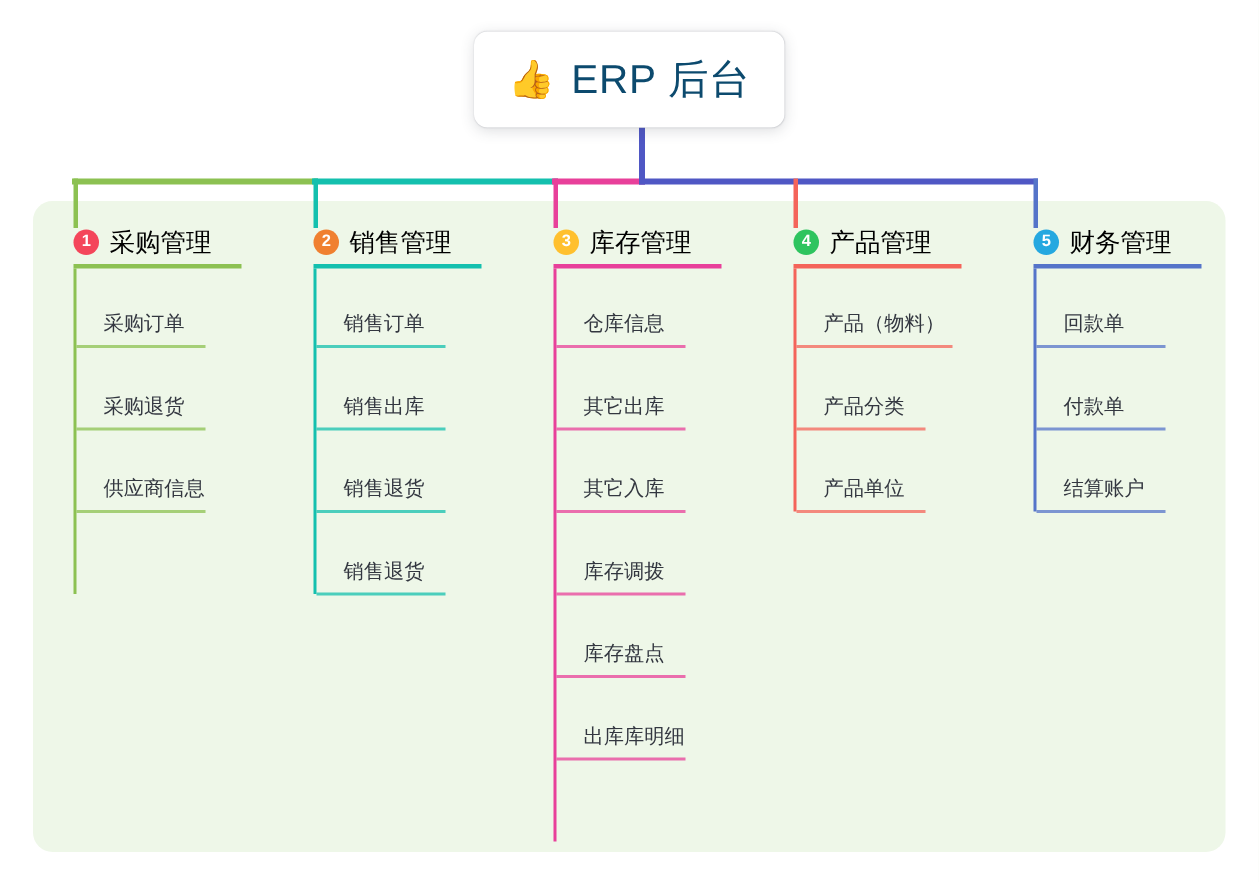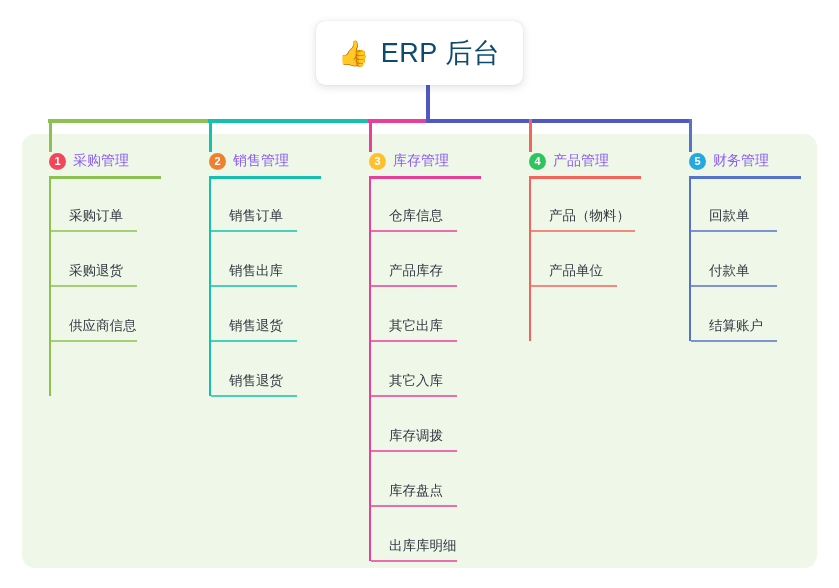--- a/index.html
+++ b/index.html
@@ -95,22 +95,22 @@
     height: 17px;
     border-radius: 50%;
     color: #ffffff;
     font-size: 11px;
     line-height: 17px;
     text-align: center;
     font-weight: 700;
     flex: 0 0 auto;
   }
   .col-title {
-    font-size: 14px;
-    color: #8b5cf6;
+    font-size: 17px;
+    color: #000000;
     white-space: nowrap;
   }
   .head-rule {
     position: absolute;
     left: 13px;
     top: 30px;
     width: 112px;
     height: 3px;
   }
   .items {
@@ -228,24 +228,20 @@
           <span class="col-title">库存管理</span>
         </div>
         <div class="head-rule" style="background: rgb(232, 64, 154);"></div>
         <div class="items">
           <div class="spine" style="background: rgb(232, 64, 154); height: 382px;"></div>
           <div class="item">
             <span class="item-label">仓库信息</span>
             <div class="item-rule" style="background: rgb(232, 64, 154); opacity: 0.75;"></div>
           </div>
           <div class="item">
-            <span class="item-label">产品库存</span>
-            <div class="item-rule" style="background: rgb(232, 64, 154); opacity: 0.75;"></div>
-          </div>
-          <div class="item">
             <span class="item-label">其它出库</span>
             <div class="item-rule" style="background: rgb(232, 64, 154); opacity: 0.75;"></div>
           </div>
           <div class="item">
             <span class="item-label">其它入库</span>
             <div class="item-rule" style="background: rgb(232, 64, 154); opacity: 0.75;"></div>
           </div>
           <div class="item">
             <span class="item-label">库存调拨</span>
             <div class="item-rule" style="background: rgb(232, 64, 154); opacity: 0.75;"></div>
@@ -266,20 +262,24 @@
           <span class="col-title">产品管理</span>
         </div>
         <div class="head-rule" style="background: rgb(244, 100, 90);"></div>
         <div class="items">
           <div class="spine" style="background: rgb(244, 100, 90); height: 162px;"></div>
           <div class="item wide">
             <span class="item-label">产品（物料）</span>
             <div class="item-rule" style="background: rgb(244, 100, 90); opacity: 0.75;"></div>
           </div>
           <div class="item">
+            <span class="item-label">产品分类</span>
+            <div class="item-rule" style="background: rgb(244, 100, 90); opacity: 0.75;"></div>
+          </div>
+          <div class="item">
             <span class="item-label">产品单位</span>
             <div class="item-rule" style="background: rgb(244, 100, 90); opacity: 0.75;"></div>
           </div>
         </div>
       </div>
       <div class="column" style="left: 676px;">
         <div class="col-head">
           <span class="badge" style="background: rgb(37, 168, 224);">5</span>
           <span class="col-title">财务管理</span>
         </div>

